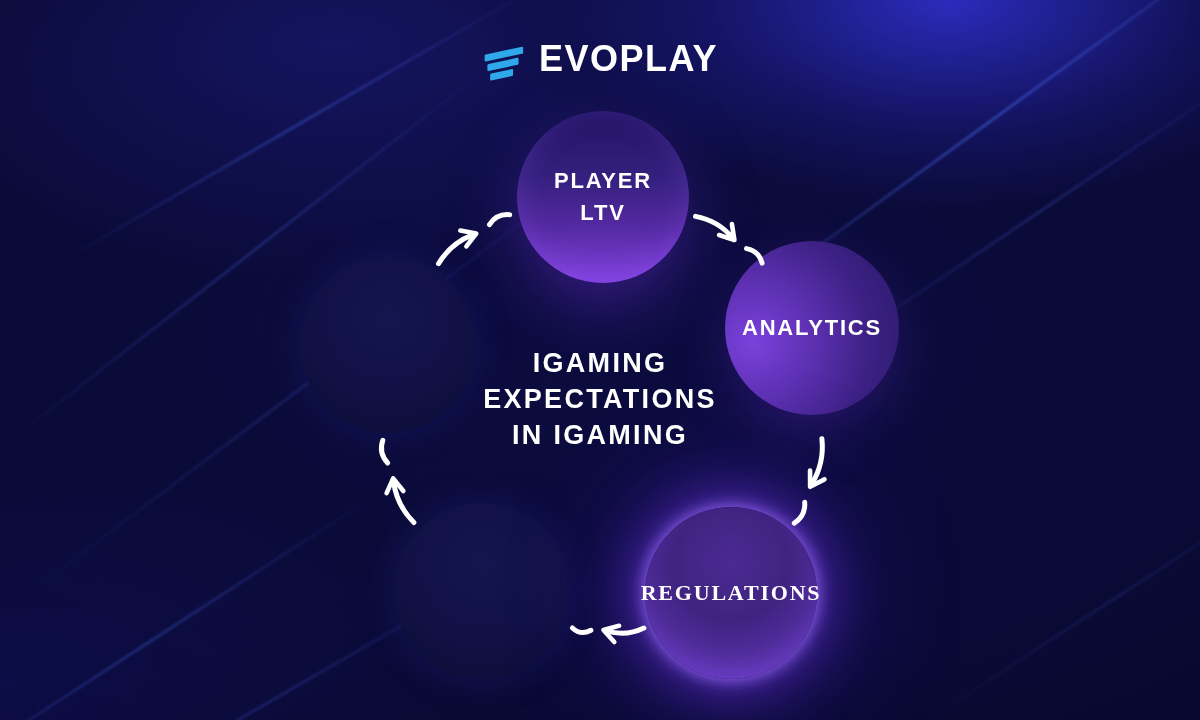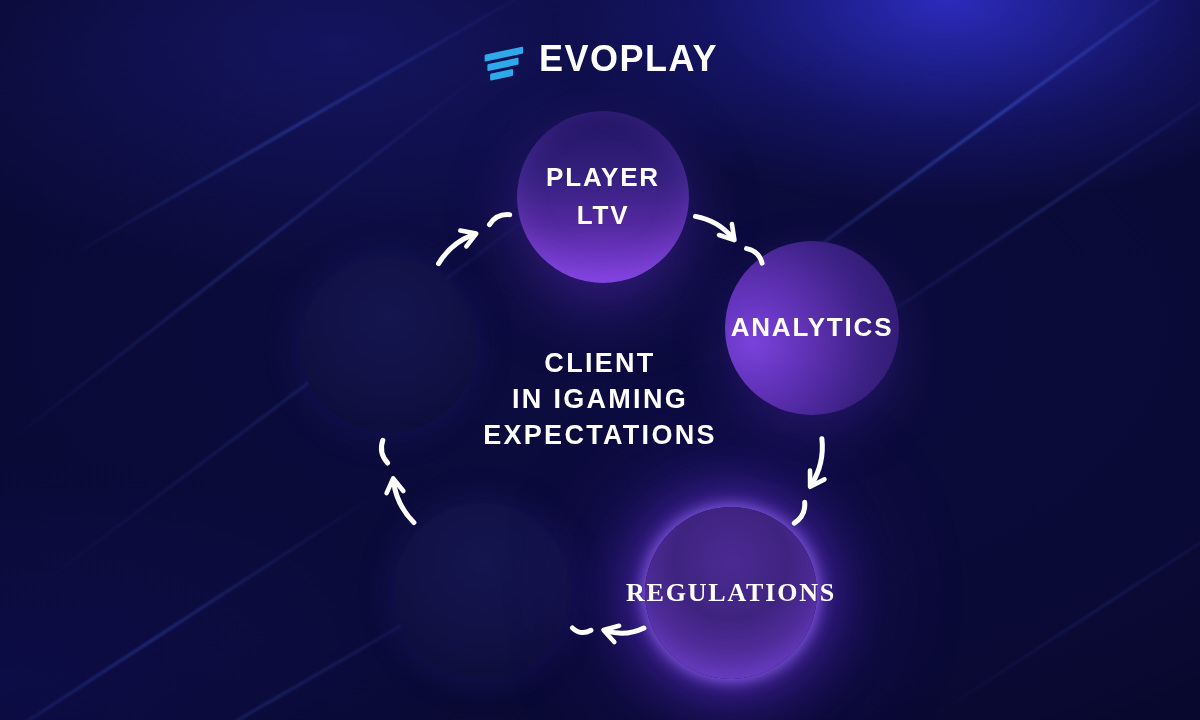--- a/index.html
+++ b/index.html
@@ -25,21 +25,21 @@
   .ray.r8{width:460px;left:880px;top:600px;transform:rotate(-33deg);opacity:.14;}
 
   
   .logo{position:absolute;top:36px;left:50%;transform:translateX(-50%);
         display:flex;align-items:center;gap:13px;z-index:5;}
   .brand{color:#ffffff;font-size:36px;font-weight:bold;letter-spacing:1.5px;line-height:1;}
 
   
   .circle{position:absolute;border-radius:50%;display:flex;align-items:center;
           justify-content:center;text-align:center;z-index:2;}
-  .clabel{color:#ffffff;font-weight:bold;font-size:26px;letter-spacing:1.8px;line-height:1.45;}
+  .clabel{color:#ffffff;font-weight:bold;font-size:22px;letter-spacing:1.8px;line-height:1.45;}
   #c-player{left:517px;top:111px;width:172px;height:172px;
     background:linear-gradient(180deg,#241667 6%,#34207e 38%,#53299f 66%,#7d3fd9 97%);
     box-shadow:0 26px 70px -8px rgba(110,50,215,0.50), inset 0 -6px 30px rgba(150,90,250,0.25);}
   #c-player .clabel{width:120px;}
   #c-analytics{left:725px;top:241px;width:174px;height:174px;
     background:radial-gradient(circle at 16% 58%,#7a42dc 0%,#5b2fae 36%,#3c2184 66%,#29196a 100%);
     box-shadow:0 20px 60px -10px rgba(90,45,190,0.45);}
   #c-regulations{left:645px;top:507px;width:172px;height:172px;
     background:radial-gradient(circle at 50% 32%,#4b2a92 0%,#3f2380 40%,#4f2c9a 62%,#6a3dc6 83%,#9061ef 97%,#a77fff 100%);
     box-shadow:0 0 16px 2px rgba(160,110,255,0.8),0 0 55px 14px rgba(115,60,240,0.50),0 0 115px 34px rgba(90,40,220,0.30);font-family:Liberation Serif, serif;}
@@ -107,18 +107,18 @@
       <path d="M 746.5,248.6 Q 759.0,251.0 762.1,263.2" fill="none" stroke="#ffffff" stroke-width="5" stroke-linecap="round"></path>
       <path d="M 821.9,438.7 Q 824.5,463.0 811.8,484.0" fill="none" stroke="#ffffff" stroke-width="5" stroke-linecap="round" marker-end="url(#ah)"></path>
       <path d="M 804.7,502.3 Q 805.7,515.8 794.3,523.1" fill="none" stroke="#ffffff" stroke-width="5" stroke-linecap="round"></path>
       <path d="M 643.9,628.0 Q 626.0,636.7 606.6,630.9" fill="none" stroke="#ffffff" stroke-width="5" stroke-linecap="round" marker-end="url(#ah)"></path>
       <path d="M 590.9,630.3 Q 580.9,635.8 572.4,628.0" fill="none" stroke="#ffffff" stroke-width="5" stroke-linecap="round"></path>
       <path d="M 413.9,522.6 Q 396.7,505.3 393.6,481.6" fill="none" stroke="#ffffff" stroke-width="5" stroke-linecap="round" marker-end="url(#ah)"></path>
       <path d="M 387.7,463.0 Q 378.4,452.9 382.8,440.3" fill="none" stroke="#ffffff" stroke-width="5" stroke-linecap="round"></path>
     </svg>
 
   <div class="title">
-    <div>CLIENT</div>
+    <div>IGAMING</div>
+    <div>EXPECTATIONS</div>
     <div>IN IGAMING</div>
-    <div>EXPECTATIONS</div>
   </div>
 
 </div>
 
 </body></html>

